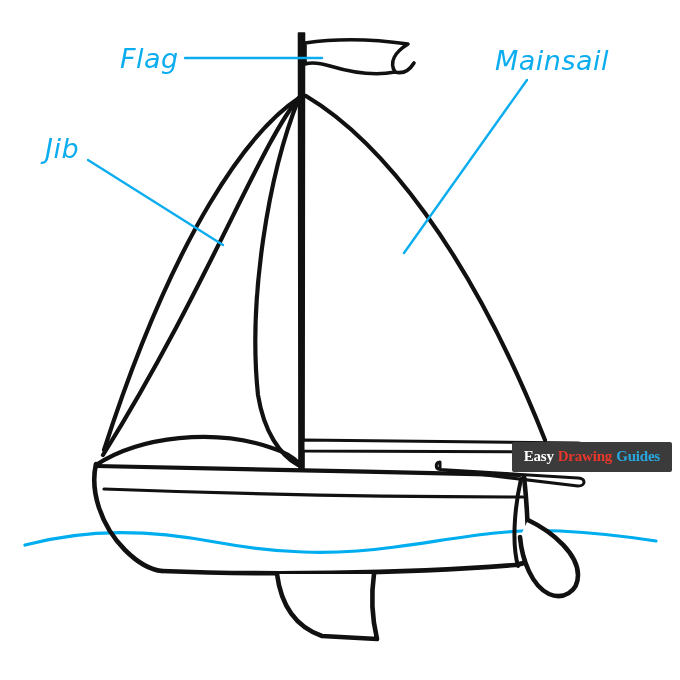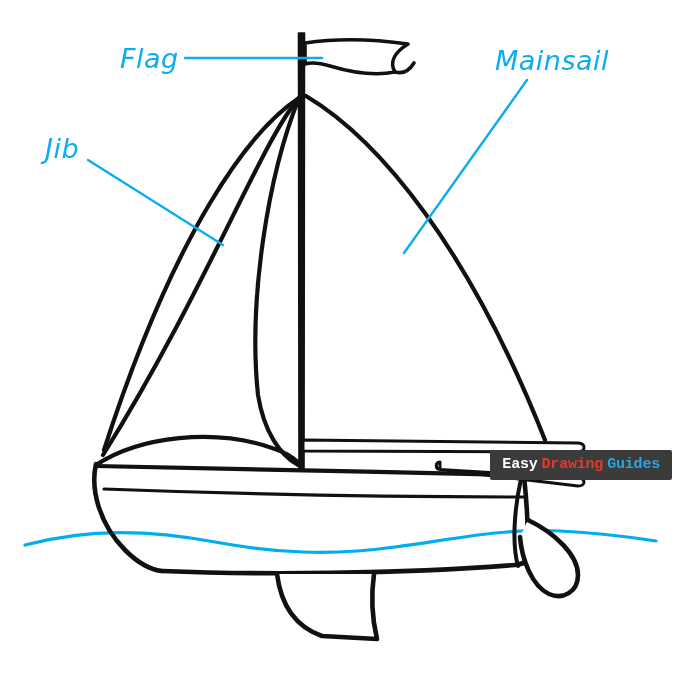--- a/index.html
+++ b/index.html
@@ -33,27 +33,27 @@
     font-family: "DejaVu Sans", sans-serif;
     font-style: italic;
     font-weight: 500;
     font-size: 27px;
     letter-spacing: 0.5px;
   }
   
   #logo {
     position: absolute;
     right: 8px;
-    bottom: 8px;
+    bottom: 16px;
     background: #3b3b3b;
     padding: 7px 12px 8px 12px;
     border-radius: 2px;
     line-height: 1;
     white-space: nowrap;
-    font-family: Liberation Mono, monospace;
+    font-family: Liberation Serif, serif;
     font-weight: bold;
     font-size: 15px;
     letter-spacing: -0.2px;
   }
   #logo span { display: inline-block; }
   .logo-easy    { color: #ffffff; }
   .logo-drawing { color: #E8372B; margin-left: 4px; }
   .logo-guides  { color: #29A8E0; margin-left: 4px; }
 </style>
 </head>

